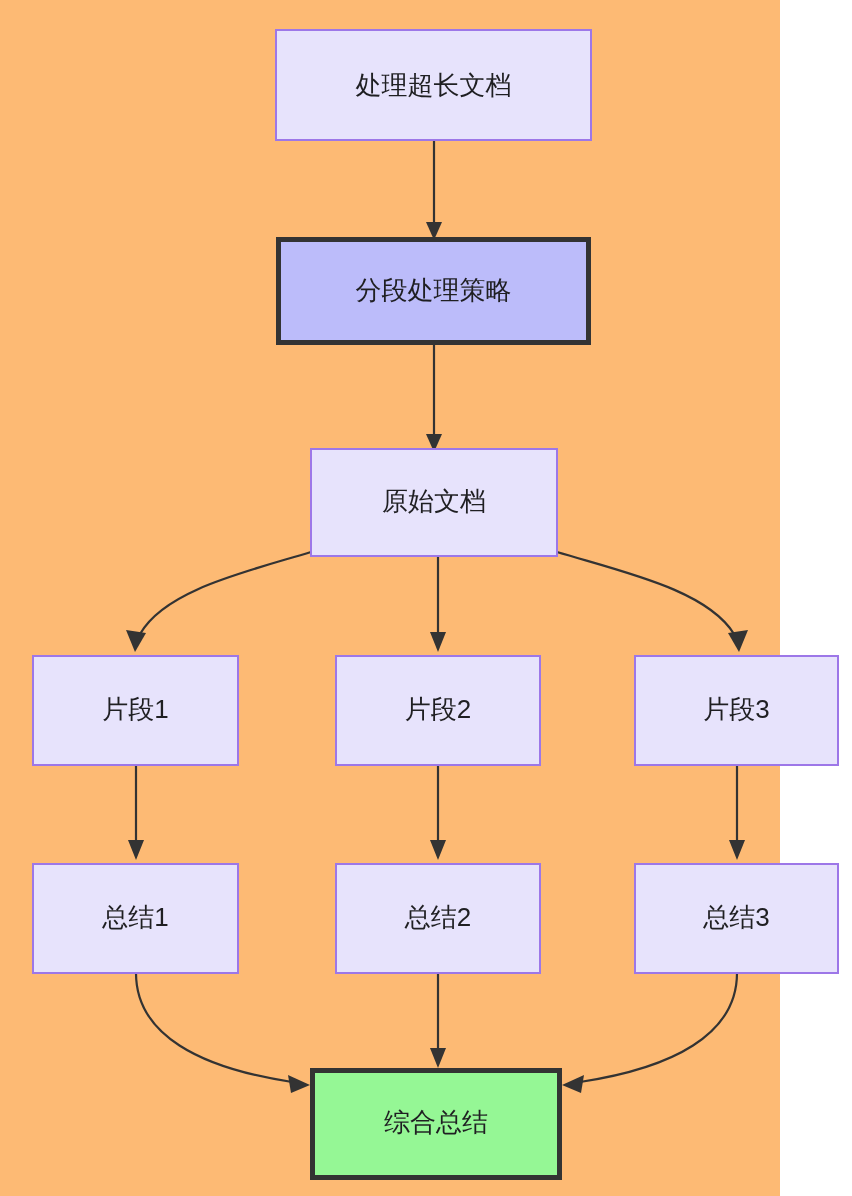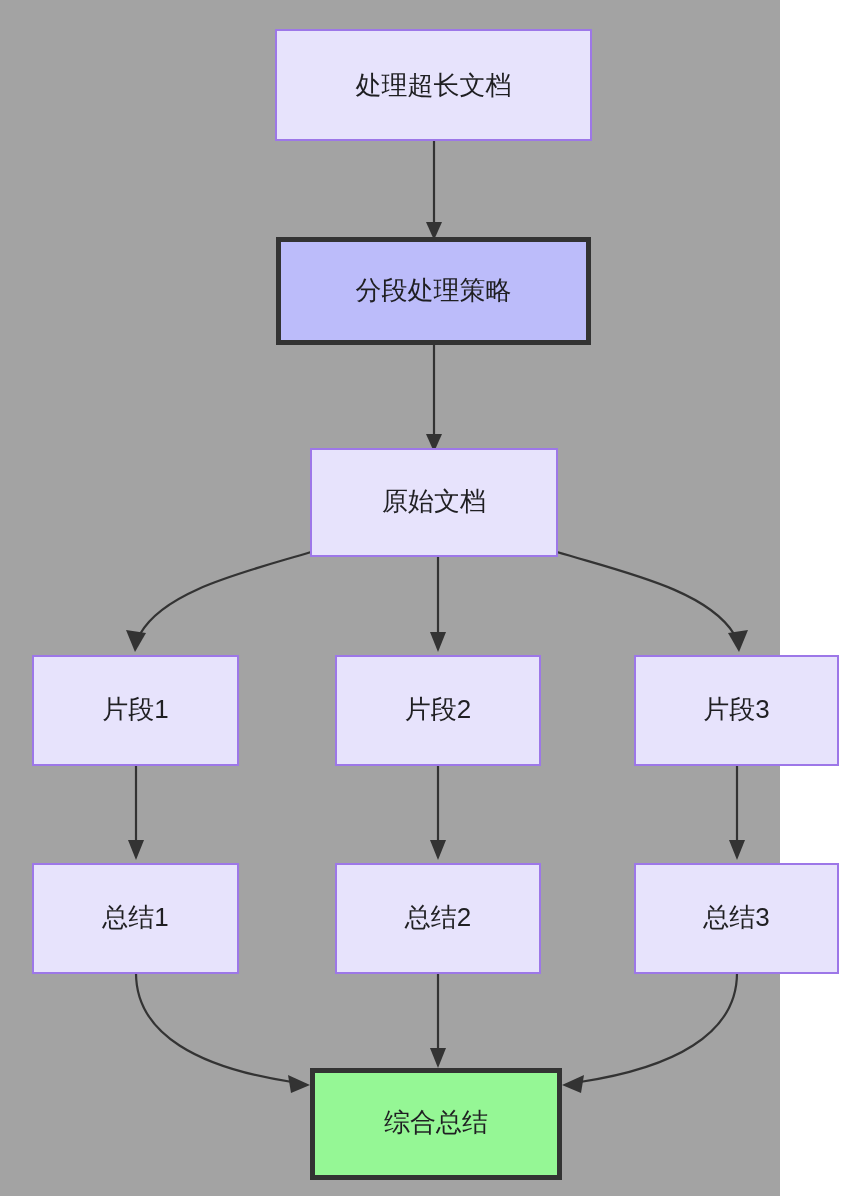--- a/index.html
+++ b/index.html
@@ -10,21 +10,21 @@
   body {
     width: 852px;
     height: 1196px;
     font-family: "Liberation Sans", "DejaVu Sans", sans-serif;
     overflow: hidden;
   }
   #flowchart {
     position: relative;
     width: 780px;
     height: 1196px;
-    background: #a3a3a3;
+    background: #fdba74;
   }
   svg.diagram {
     position: absolute;
     top: 0;
     left: 0;
     width: 852px;
     height: 1196px;
   }
   .node-rect {
     stroke-width: 2;

